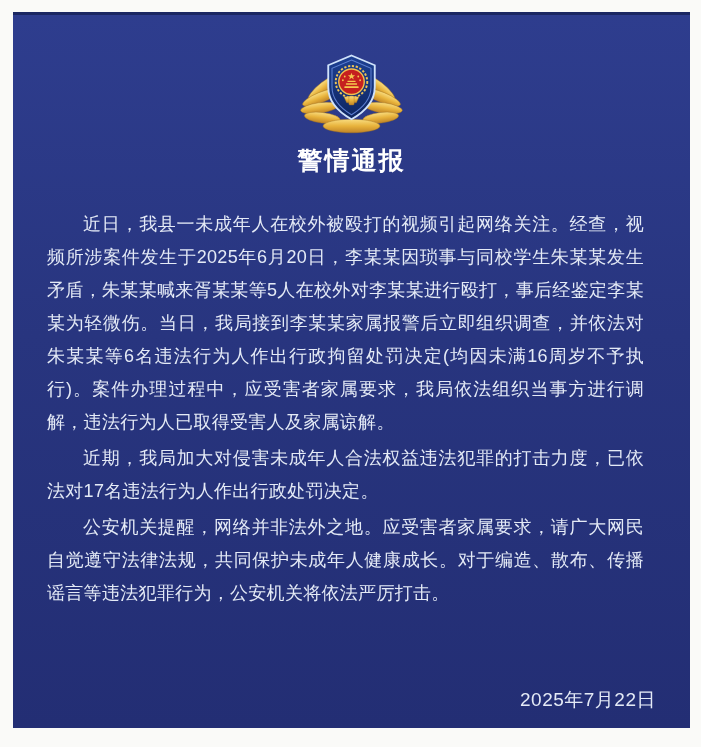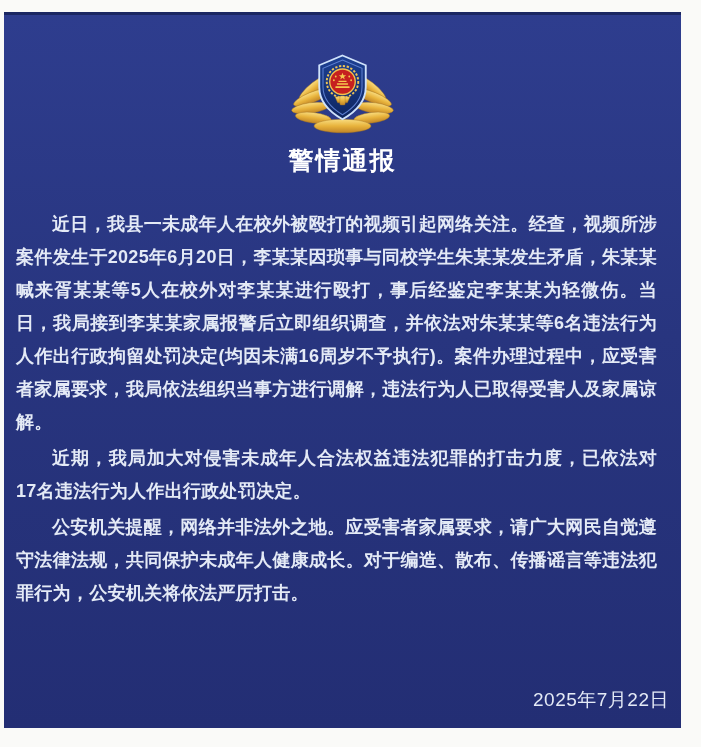--- a/index.html
+++ b/index.html
@@ -11,28 +11,28 @@
     font-family: "Liberation Sans", "DejaVu Sans", sans-serif;
     overflow: hidden;
   }
   .page {
     position: relative;
     width: 701px;
     height: 747px;
   }
   .panel {
     position: absolute;
-    left: 4px;
+    left: 13px;
     top: 12px;
     width: 677px;
     height: 716px;
     box-sizing: border-box;
     background: linear-gradient(180deg, #2e3d8e 0%, #28357f 45%, #232e74 100%);
     border-top: 3px solid #1b2762;
-    padding: 0 12px;
+    padding: 0 34px;
   }
   .emblem {
     margin: 36px auto 0 auto;
     width: 105px;
     height: 84px;
     display: block;
   }
   .emblem svg { display: block; width: 105px; height: 84px; }
   .title {
     margin: 10px 0 0 0;
@@ -47,21 +47,21 @@
     margin-top: 33px;
   }
   .body-text p {
     margin: 0 12px 3px 0;
     color: #e4eaf6;
     font-size: 18px;
     line-height: 33px;
     letter-spacing: 0.3px;
     text-align: justify;
     text-indent: 2em;
-    font-weight: 700;
+    font-weight: 400;
   }
   .sign-block {
     margin-top: 73px;
     text-align: right;
     color: #e4eaf6;
     font-size: 19px;
     line-height: 34px;
     font-weight: 500;
     letter-spacing: 0.5px;
   }

